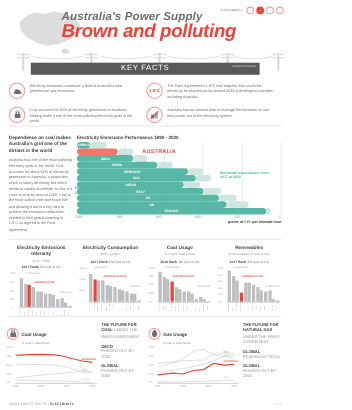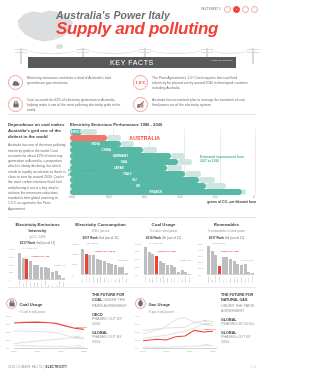--- a/index.html
+++ b/index.html
@@ -144,22 +144,22 @@
   .footer .fr { font-size:3px; color:#bcbec0; }
 </style>
 </head>
 <body>
 
 <div class="page">
 
   <div class="header">
     <div class="map-shape"></div>
     <div class="map-tas"></div>
-    <div class="title-sup">Australia's Power Italy</div>
-    <div class="title-main">Supply and polluting</div>
+    <div class="title-sup">Australia's Power Supply</div>
+    <div class="title-main">Brown and polluting</div>
     <div class="factsheet">
       <span class="factsheet-label">FACTSHEET 2</span>
       <span class="dot"></span>
       <span class="dot filled"></span>
       <span class="dot"></span>
       <span class="dot"></span>
     </div>
   </div>
 
   <div class="pylons" id="pylons">

